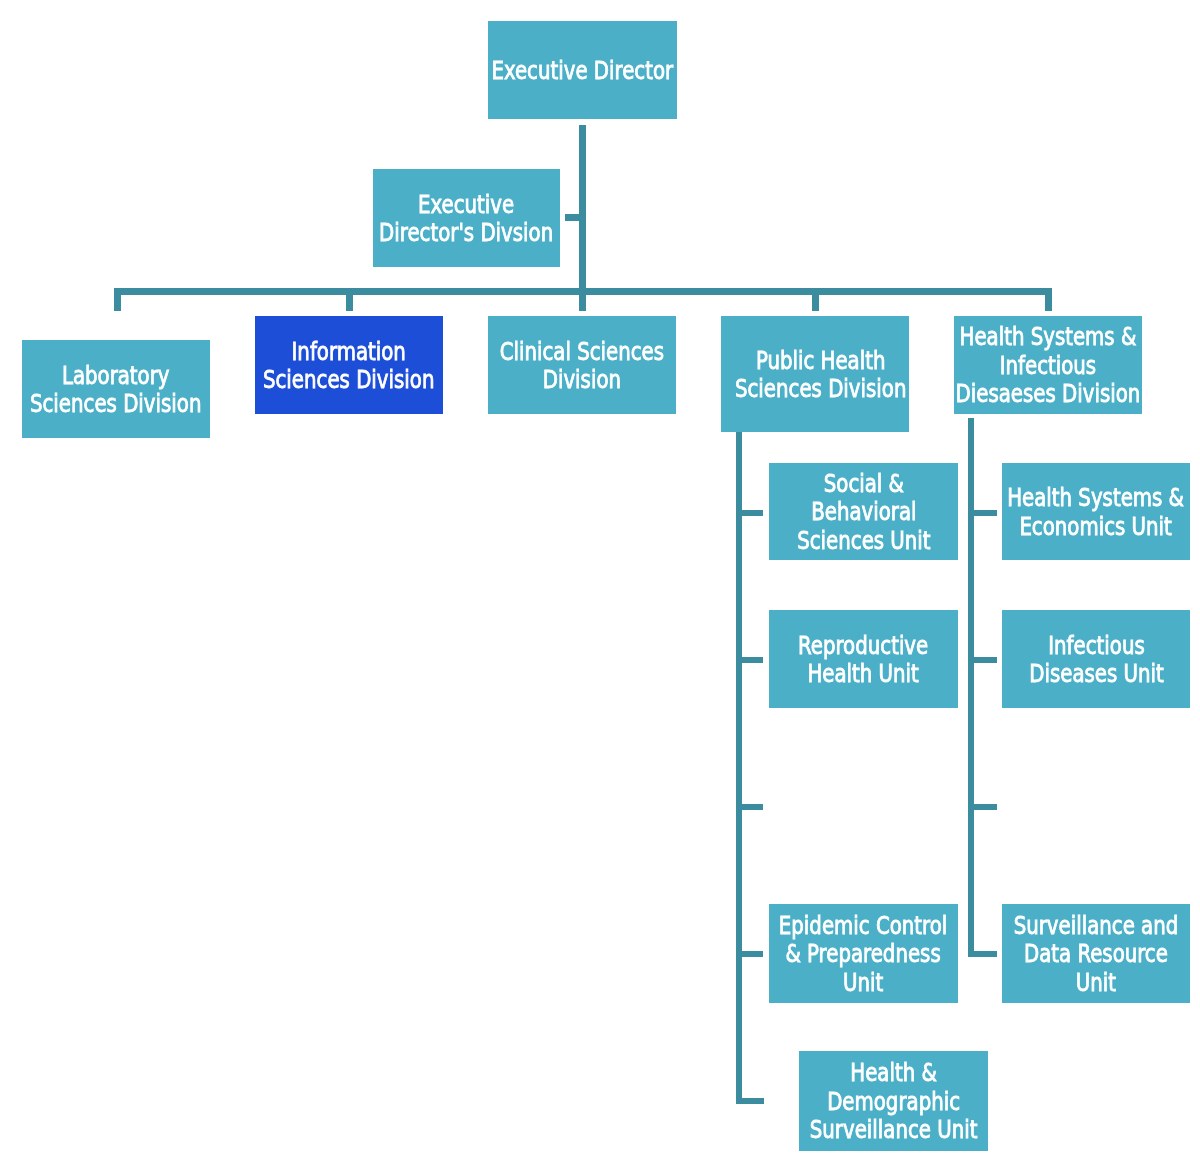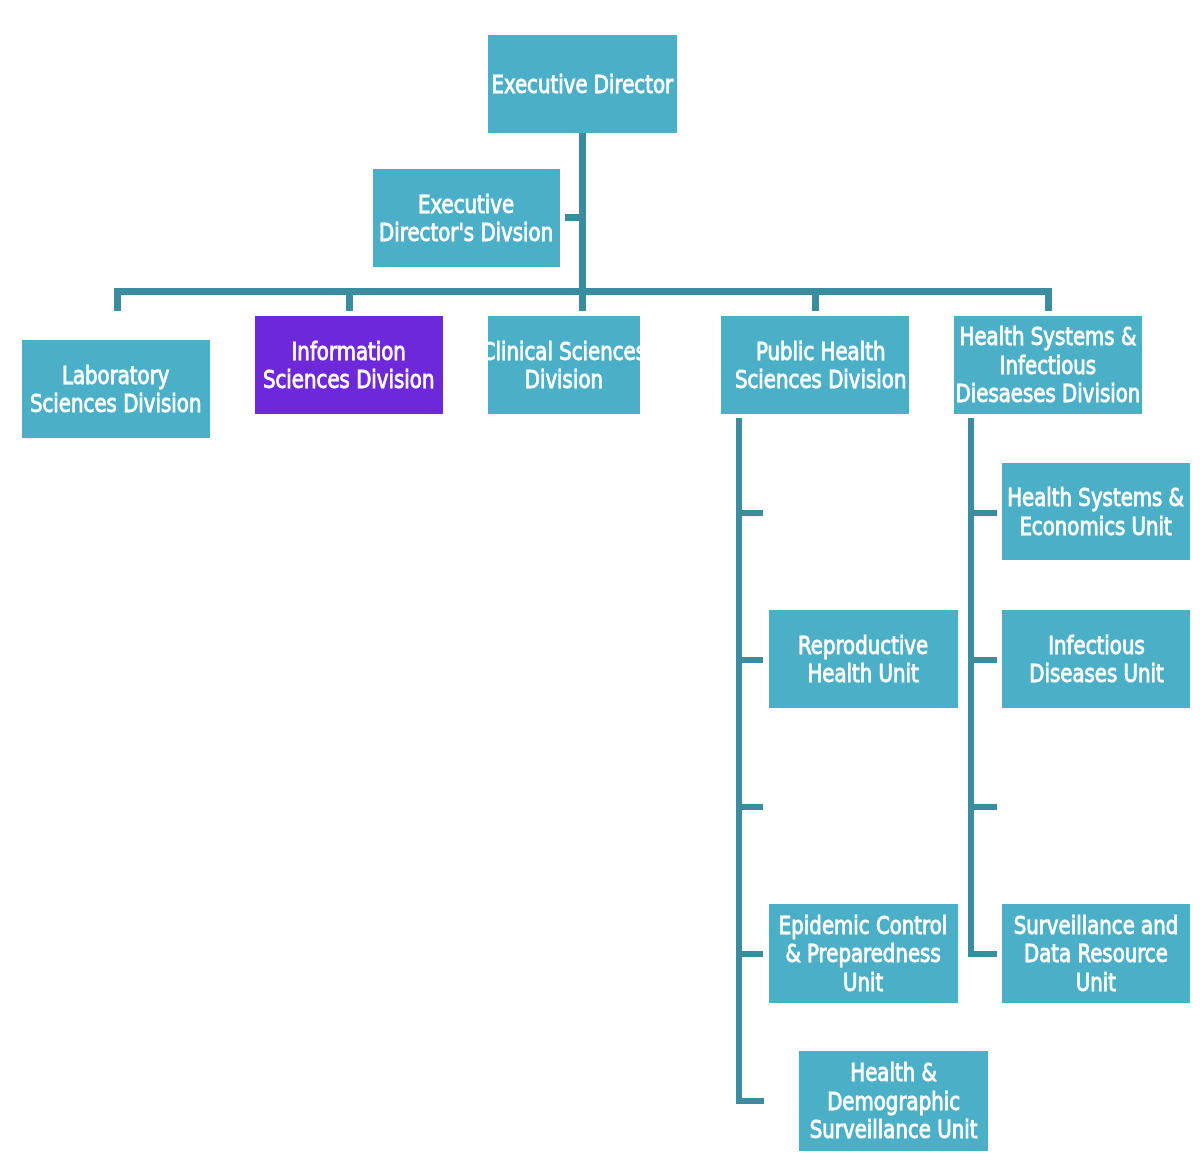--- a/index.html
+++ b/index.html
@@ -54,55 +54,60 @@
   <div class="conn" style="left: 742px; top: 804px; width: 21px; height: 6px; background-color: rgb(60, 140, 160);"></div>
   <div class="conn" style="left: 742px; top: 951px; width: 21px; height: 6px; background-color: rgb(60, 140, 160);"></div>
   <div class="conn" style="left: 742px; top: 1098px; width: 22px; height: 6px; background-color: rgb(60, 140, 160);"></div>
 
   <div class="conn" style="left: 968px; top: 418px; width: 6px; height: 539px; background-color: rgb(60, 140, 160);"></div>
   <div class="conn" style="left: 974px; top: 510px; width: 23px; height: 6px; background-color: rgb(60, 140, 160);"></div>
   <div class="conn" style="left: 974px; top: 657px; width: 23px; height: 6px; background-color: rgb(60, 140, 160);"></div>
   <div class="conn" style="left: 974px; top: 804px; width: 23px; height: 6px; background-color: rgb(60, 140, 160);"></div>
   <div class="conn" style="left: 974px; top: 951px; width: 23px; height: 6px; background-color: rgb(60, 140, 160);"></div>
 
-  <div class="node" style="left: 488px; top: 21px; width: 189px; height: 98px; background-color: rgb(75, 175, 200); margin-top: 14px;">
+  <div class="node" style="left: 488px; top: 21px; width: 189px; height: 98px; background-color: rgb(75, 175, 200);">
     <span class="node-label" style="color: rgb(255, 255, 255);">Executive Director</span>
   </div>
 
   <div class="node" style="left: 373px; top: 169px; width: 187px; height: 98px; background-color: rgb(75, 175, 200); justify-content: center;">
     <span class="node-label" style="color: rgb(255, 255, 255);">Executive
 Director's Divsion</span>
   </div>
 
   <div class="node" style="left: 22px; top: 316px; width: 188px; height: 98px; background-color: rgb(75, 175, 200); margin-top: 24px;">
     <span class="node-label" style="color: rgb(255, 255, 255);">Laboratory
 Sciences Division</span>
   </div>
 
-  <div class="node" style="left: 255px; top: 316px; width: 188px; height: 98px; background-color: #6d28d9;">
+  <div class="node" style="left: 255px; top: 316px; width: 188px; height: 98px; background-color: #1d4ed8;">
     <span class="node-label" style="color: rgb(255, 255, 255);">Information
 Sciences Division</span>
   </div>
 
-  <div class="node" style="left: 488px; top: 316px; width: 152px; height: 98px; background-color: rgb(75, 175, 200);">
+  <div class="node" style="left: 488px; top: 316px; width: 188px; height: 98px; background-color: rgb(75, 175, 200);">
     <span class="node-label" style="color: rgb(255, 255, 255);">Clinical Sciences
 Division</span>
   </div>
 
-  <div class="node" style="left: 721px; top: 316px; width: 188px; height: 98px; background-color: rgb(75, 175, 200); padding-left: 12px;">
+  <div class="node" style="left: 721px; top: 316px; width: 188px; height: 116px; background-color: rgb(75, 175, 200); padding-left: 12px;">
     <span class="node-label" style="color: rgb(255, 255, 255);">Public Health
 Sciences Division</span>
   </div>
 
   <div class="node" style="left: 954px; top: 316px; width: 188px; height: 98px; background-color: rgb(75, 175, 200);">
     <span class="node-label" style="color: rgb(255, 255, 255);">Health Systems &amp;
 Infectious
 Diesaeses Division</span>
   </div>
 
+  <div class="node" style="left: 769px; top: 463px; width: 189px; height: 97px; background-color: rgb(75, 175, 200);">
+    <span class="node-label" style="color: rgb(255, 255, 255);">Social &amp;
+Behavioral
+Sciences Unit</span>
+  </div>
 
   <div class="node" style="left: 769px; top: 610px; width: 189px; height: 98px; background-color: rgb(75, 175, 200);">
     <span class="node-label" style="color: rgb(255, 255, 255);">Reproductive
 Health Unit</span>
   </div>
 
 
   <div class="node" style="left: 769px; top: 904px; width: 189px; height: 99px; background-color: rgb(75, 175, 200);">
     <span class="node-label" style="color: rgb(255, 255, 255);">Epidemic Control
 &amp; Preparedness

